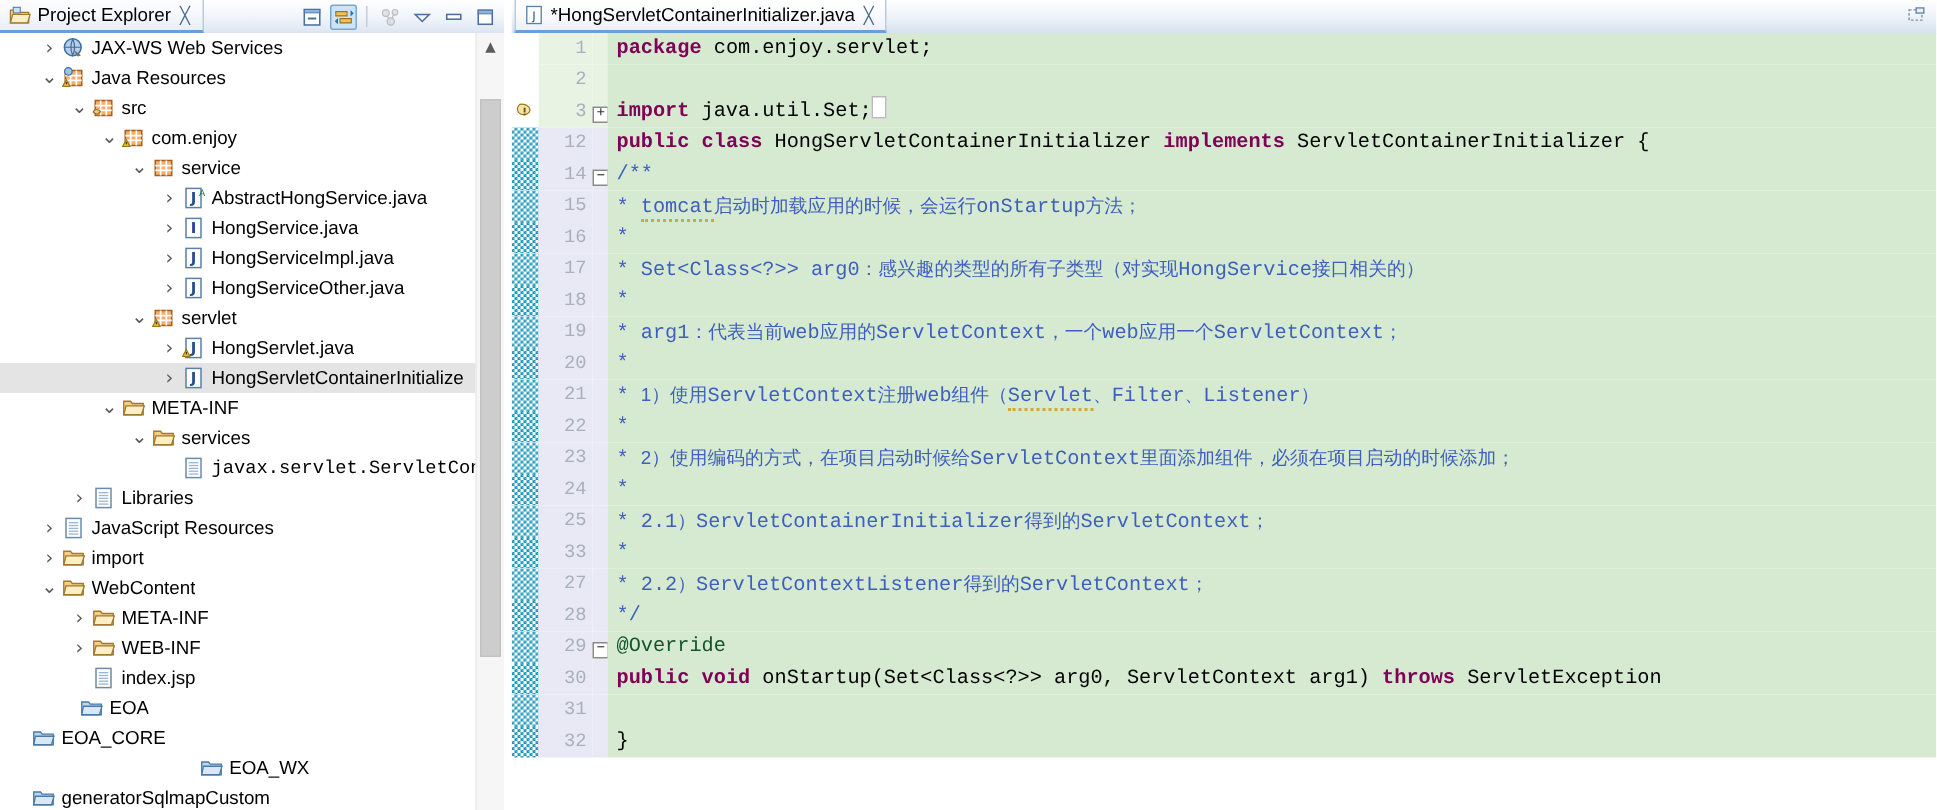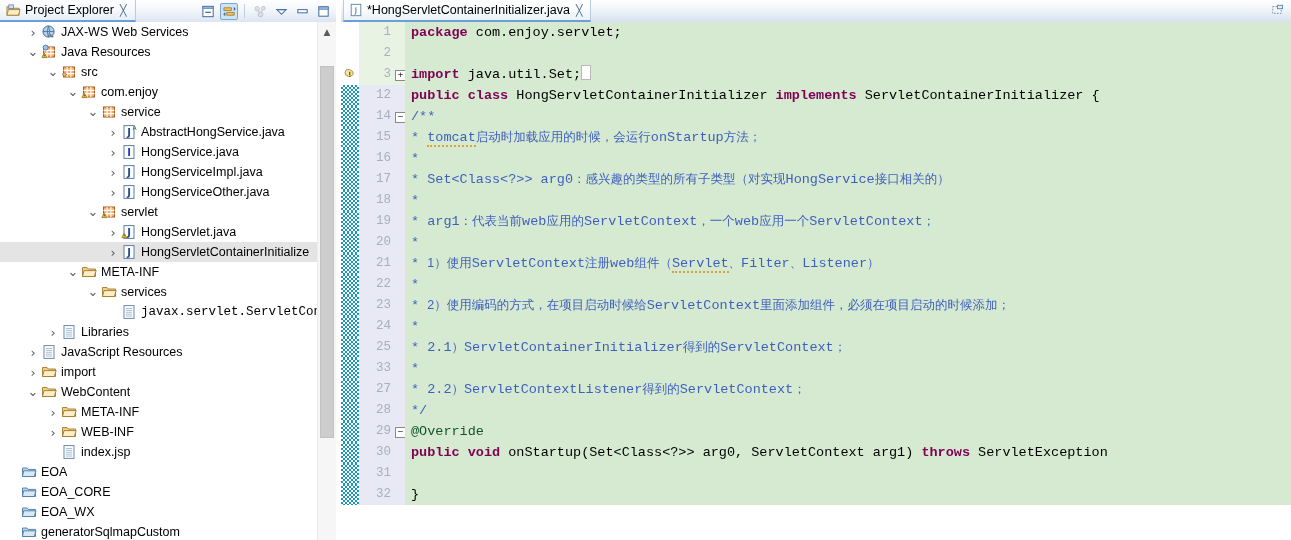--- a/index.html
+++ b/index.html
@@ -490,41 +490,41 @@
               <rect x="3" y="1.6" width="10" height="12.8" fill="#ffffff" stroke="#6d8aa8" stroke-width="1"></rect>
               <rect x="4.8" y="4" width="6.4" height="0.9" fill="#9fb8d2"></rect>
               <rect x="4.8" y="5.9" width="6.4" height="0.9" fill="#9fb8d2"></rect>
               <rect x="4.8" y="7.8" width="6.4" height="0.9" fill="#9fb8d2"></rect>
               <rect x="4.8" y="9.7" width="6.4" height="0.9" fill="#9fb8d2"></rect>
               <rect x="4.8" y="11.6" width="6.4" height="0.9" fill="#9fb8d2"></rect>
             </svg>
           </span>
           <span class="lbl">index.jsp</span>
         </div>
+        <div class="row" style="padding-left: 6px; margin-left: 32px;">
+          <span class="twisty"></span>
+          <span class="ico">
+            <svg width="16" height="16" viewBox="0 0 16 16">
+              <path d="M1.5 4 L6 4 L7.2 5.4 L14.5 5.4 L14.5 12.5 L1.5 12.5 Z" fill="#bcd6ee" stroke="#4a7aa8" stroke-width="0.9"></path>
+              <path d="M2.6 6.8 L15 6.8 L13.3 12.5 L1.5 12.5 Z" fill="#d8e8f7" stroke="#4a7aa8" stroke-width="0.9"></path>
+            </svg>
+          </span>
+          <span class="lbl">EOA</span>
+        </div>
         <div class="row" style="padding-left: 6px;">
           <span class="twisty"></span>
           <span class="ico">
             <svg width="16" height="16" viewBox="0 0 16 16">
               <path d="M1.5 4 L6 4 L7.2 5.4 L14.5 5.4 L14.5 12.5 L1.5 12.5 Z" fill="#bcd6ee" stroke="#4a7aa8" stroke-width="0.9"></path>
               <path d="M2.6 6.8 L15 6.8 L13.3 12.5 L1.5 12.5 Z" fill="#d8e8f7" stroke="#4a7aa8" stroke-width="0.9"></path>
             </svg>
           </span>
-          <span class="lbl">EOA</span>
-        </div>
-        <div class="row" style="padding-left: 6px;">
-          <span class="twisty"></span>
-          <span class="ico">
-            <svg width="16" height="16" viewBox="0 0 16 16">
-              <path d="M1.5 4 L6 4 L7.2 5.4 L14.5 5.4 L14.5 12.5 L1.5 12.5 Z" fill="#bcd6ee" stroke="#4a7aa8" stroke-width="0.9"></path>
-              <path d="M2.6 6.8 L15 6.8 L13.3 12.5 L1.5 12.5 Z" fill="#d8e8f7" stroke="#4a7aa8" stroke-width="0.9"></path>
-            </svg>
-          </span>
           <span class="lbl">EOA_CORE</span>
         </div>
-        <div class="row" style="padding-left: 6px;">
+        <div class="row" style="padding-left: 6px; justify-content: center;">
           <span class="twisty"></span>
           <span class="ico">
             <svg width="16" height="16" viewBox="0 0 16 16">
               <path d="M1.5 4 L6 4 L7.2 5.4 L14.5 5.4 L14.5 12.5 L1.5 12.5 Z" fill="#bcd6ee" stroke="#4a7aa8" stroke-width="0.9"></path>
               <path d="M2.6 6.8 L15 6.8 L13.3 12.5 L1.5 12.5 Z" fill="#d8e8f7" stroke="#4a7aa8" stroke-width="0.9"></path>
             </svg>
           </span>
           <span class="lbl">EOA_WX</span>
         </div>
         <div class="row" style="padding-left: 6px;">

